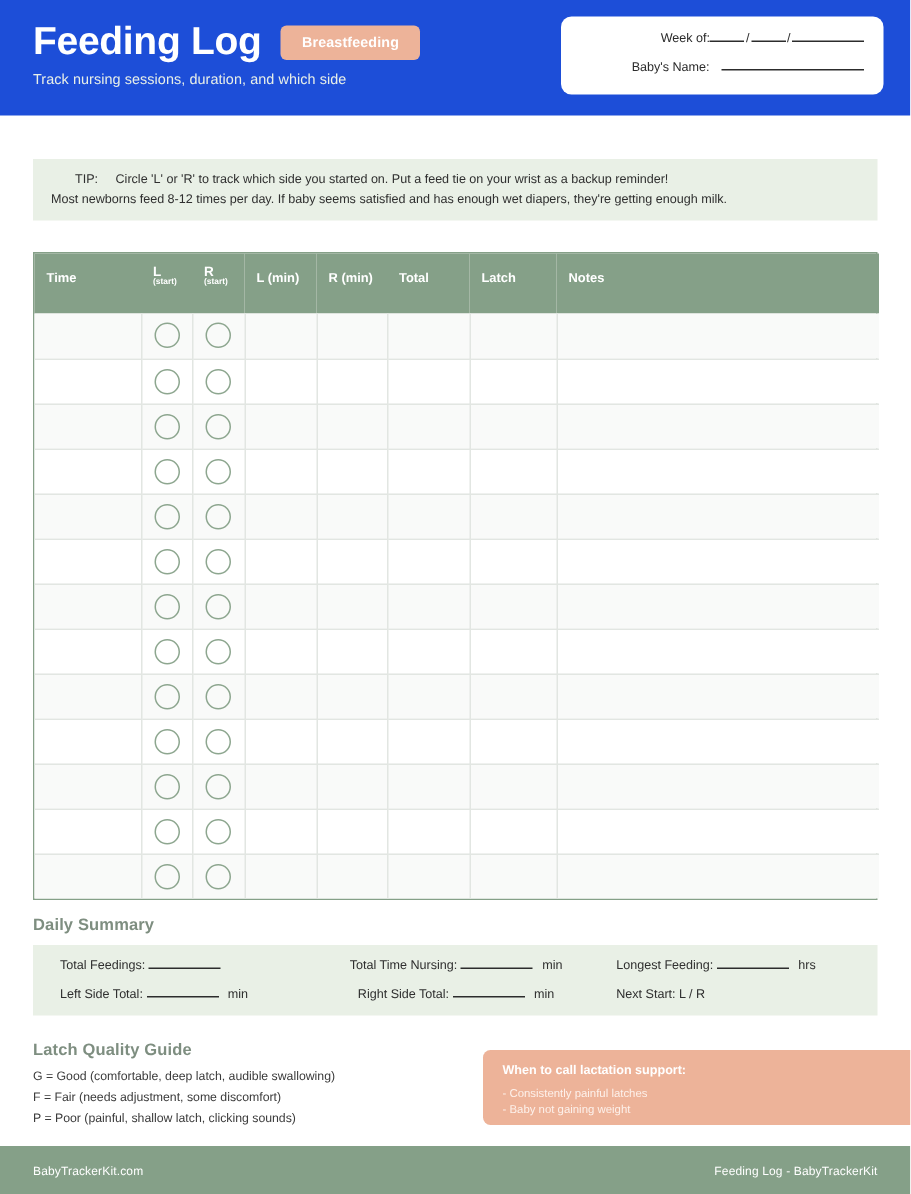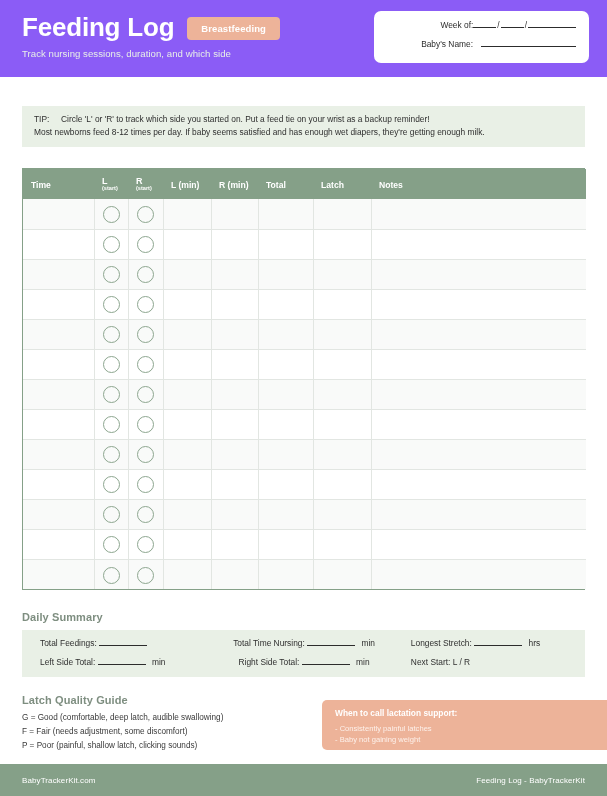--- a/index.html
+++ b/index.html
@@ -16,21 +16,21 @@
     width: 607px;
     height: 796px;
     background: #ffffff;
     overflow: hidden;
   }
 
   
   .header {
     position: relative;
     height: 77px;
-    background: #8b5cf6;
+    background: #1d4ed8;
     padding: 13px 18px 0 22px;
   }
 
   .header-left {
     position: absolute;
     left: 22px;
     top: 14px;
   }
 
   .title-row {
@@ -106,21 +106,21 @@
     background: #e9f0e6;
     padding: 7px 12px 8px 12px;
   }
 
   .tip-line {
     font-size: 8.4px;
     color: #2f2f2f;
     line-height: 1.55;
     white-space: nowrap;
   }
-  .tip-label { font-weight: normal; }
+  .tip-label { font-weight: normal; margin-left: 16px; }
   .tip-gap { display: inline-block; width: 7px; }
 
   
   .table-wrap {
     position: absolute;
     left: 22px;
     top: 168px;
     width: 563px;
     border: 1px solid #85a088;
   }
@@ -130,21 +130,21 @@
     border-collapse: collapse;
     table-layout: fixed;
   }
 
   table.log-table thead th {
     background: #85a088;
     color: #ffffff;
     font-size: 8.6px;
     font-weight: bold;
     text-align: left;
-    padding: 8px 0 7px 8px;
+    padding: 8px 0 17px 8px;
     height: 27px;
     vertical-align: middle;
   }
 
   th.col-lr {
     text-align: center;
     padding-left: 0;
     line-height: 1.05;
   }
   th.col-lr .lr-main { font-size: 9px; font-weight: bold; display: block; }
@@ -489,21 +489,21 @@
       <div class="summary-cell sc-1">
         <span>Total Feedings:</span>
         <span class="rule rule-md"></span>
       </div>
       <div class="summary-cell sc-2">
         <span>Total Time Nursing:</span>
         <span class="rule rule-md"></span>
         <span class="unit">min</span>
       </div>
       <div class="summary-cell sc-3">
-        <span>Longest Stretch:</span>
+        <span>Longest Feeding:</span>
         <span class="rule rule-md"></span>
         <span class="unit">hrs</span>
       </div>
     </div>
     <div class="summary-row">
       <div class="summary-cell sc-1">
         <span>Left Side Total:</span>
         <span class="rule rule-md"></span>
         <span class="unit">min</span>
       </div>

